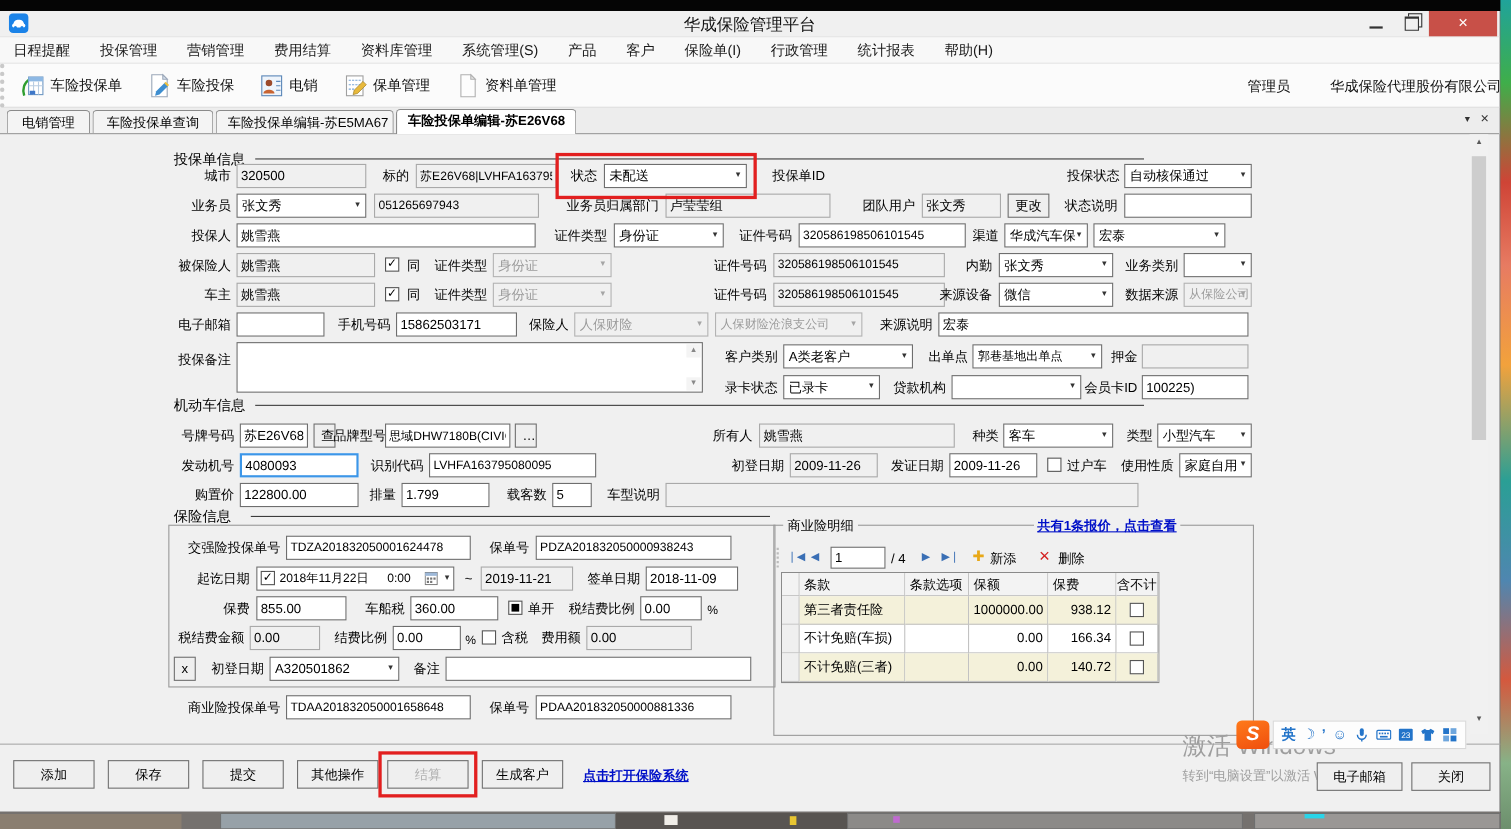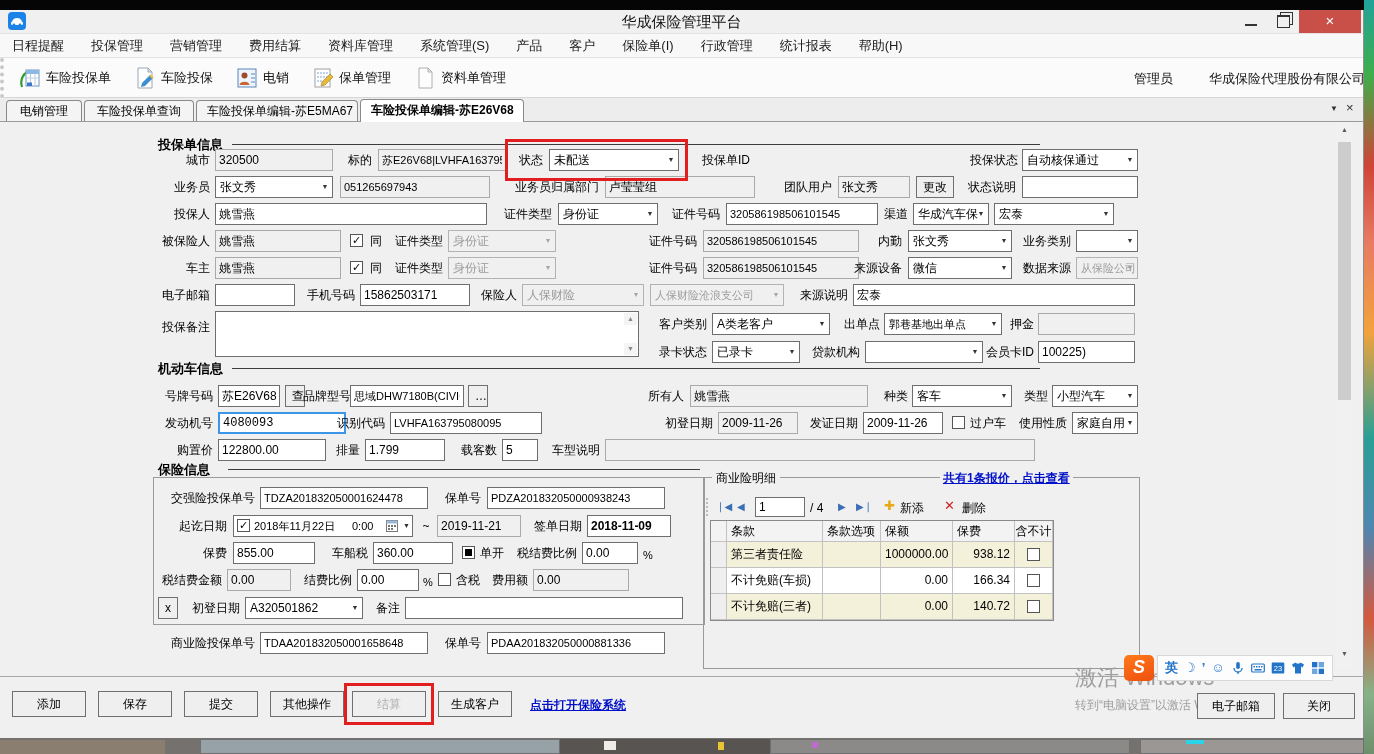--- a/index.html
+++ b/index.html
@@ -29,21 +29,21 @@
   .in{position:absolute;box-sizing:border-box;height:22px;border:1px solid #6e6e6e;background:#fff;font-family:inherit;font-size:12px;padding:0 3px;color:#000}
   .in.ro{background:#f0f0f0;border-color:#a9a9a9}
   .in.f11{font-size:11px}
   .in.focus{border:2px solid #3c96e8}
   .cb{position:absolute;box-sizing:border-box;height:22px;background:#fff;border:1px solid #6e6e6e;font-size:12px;line-height:20px;padding:0 15px 0 4px;overflow:hidden;white-space:nowrap;cursor:pointer}
   .cb .ar{position:absolute;right:0;top:0;bottom:0;width:14px;text-align:center;font-size:7px;line-height:20px;color:#333}
   .cb.dis{background:#f0f0f0;color:#9b9b9b;border-color:#b3b3b3}
   .cb.dis .ar{color:#a5a5a5}
   .chk{position:absolute;width:13px;height:13px;background:#fff;border:1px solid #555;box-sizing:border-box;font-size:11px;line-height:11px;text-align:center;cursor:pointer}
   .wbtn{position:absolute;box-sizing:border-box;border:1px solid #707070;background:#efefef;font-size:12px;text-align:center;cursor:pointer;font-family:inherit}
-  .sect{position:absolute;font-size:13px;font-weight:bold;white-space:nowrap;color:#000}
+  .sect{position:absolute;font-size:13px;font-weight:normal;white-space:nowrap;color:#000}
   .hl{position:absolute;height:1px;background:#3c3c3c}
   .gbox{position:absolute;border:1px solid #9a9a9a;box-sizing:border-box}
   .red{position:absolute;border:3px solid #e21f1f;box-sizing:border-box;pointer-events:none;z-index:9}
   .link{position:absolute;color:#0010c8;text-decoration:underline;font-size:12px;white-space:nowrap;cursor:pointer}
   .txtarea{position:absolute;background:#fff;border:1px solid #6e6e6e;box-sizing:border-box}
   .spin{position:absolute;right:1px;width:13px;height:12px;font-size:7px;color:#888;text-align:center;line-height:12px;background:#f4f4f4}
   
   .dtable{position:absolute;border:1px solid #8a8a8a;background:#fff}
   .trow{display:flex;height:26px}
   .trow.hd{height:21px}
@@ -278,21 +278,21 @@
     <input class="in f11" style="left: 350px; top: 375px; width: 114px;" value="思域DHW7180B(CIVIC 1.8)轿">
     <button class="wbtn" style="left:468px;top:375px;width:20px;height:22px">…</button>
     <span class="lb" style="left:632px;top:375px;width:52px">所有人</span>
     <input class="in ro" style="left: 690px; top: 375px; width: 178px;" readonly="" value="姚雪燕">
     <span class="lb" style="left:878px;top:375px;width:30px">种类</span>
     <div class="cb" style="left:912px;top:375px;width:100px"><span>客车</span><span class="ar">▼</span></div>
     <span class="lb" style="left:1018px;top:375px;width:30px">类型</span>
     <div class="cb" style="left:1052px;top:375px;width:86px"><span>小型汽车</span><span class="ar">▼</span></div>
 
     <span class="lb" style="left:158px;top:402px;width:55px">发动机号</span>
-    <input class="in focus" style="left: 218px; top: 402px; width: 128px; font-family: Liberation Mono, monospace;" value="4080093">
+    <input class="in focus" style="left: 218px; top: 402px; width: 108px;" value="4080093">
     <span class="lb" style="left:330px;top:402px;width:55px">识别代码</span>
     <input class="in f11" style="left: 390px; top: 402px; width: 152px;" value="LVHFA163795080095">
     <span class="lb" style="left:658px;top:402px;width:55px">初登日期</span>
     <input class="in ro" style="left: 718px; top: 402px; width: 80px;" readonly="" value="2009-11-26">
     <span class="lb" style="left:803px;top:402px;width:55px">发证日期</span>
     <input class="in" style="left: 863px; top: 402px; width: 80px;" value="2009-11-26">
     <span class="chk" style="left:952px;top:406px"></span>
     <span class="lb" style="left:970px;top:402px;width:44px;text-align:left">过户车</span>
     <span class="lb" style="left:1012px;top:402px;width:55px">使用性质</span>
     <div class="cb" style="left:1072px;top:402px;width:66px"><span>家庭自用</span><span class="ar">▼</span></div>
@@ -327,21 +327,21 @@
           <rect x="5" y="5" width="2" height="2" fill="#777"></rect>
           <rect x="8" y="5" width="2" height="2" fill="#777"></rect>
           <rect x="2" y="8" width="2" height="2" fill="#777"></rect>
           <rect x="5" y="8" width="2" height="2" fill="#777"></rect>
         </svg>
       <span style="position:absolute;right:2px;top:0;font-size:7px;line-height:20px;color:#333">▼</span>
     </div>
     <span class="lb" style="left:419px;top:505px;width:14px;text-align:center">~</span>
     <input class="in ro" style="left: 437px; top: 505px; width: 84px;" readonly="" value="2019-11-21">
     <span class="lb" style="left:527px;top:505px;width:55px">签单日期</span>
-    <input class="in" style="left: 587px; top: 505px; width: 84px; font-weight: bold;" value="2018-11-09">
+    <input class="in" style="left: 587px; top: 505px; width: 84px;" value="2018-11-09">
 
     <span class="lb" style="left:185px;top:532px;width:42px">保费</span>
     <input class="in" style="left: 233px; top: 532px; width: 82px;" value="855.00">
     <span class="lb" style="left:323px;top:532px;width:45px">车船税</span>
     <input class="in" style="left: 373px; top: 532px; width: 80px;" value="360.00">
     <span class="chk" style="left:462px;top:536px">
         <span style="display:block;width:7px;height:7px;background:#000;margin:2px auto"></span>
       </span>
     <span class="lb" style="left:480px;top:532px;width:28px;text-align:left">单开</span>
     <span class="lb" style="left:512px;top:532px;width:65px">税结费比例</span>

